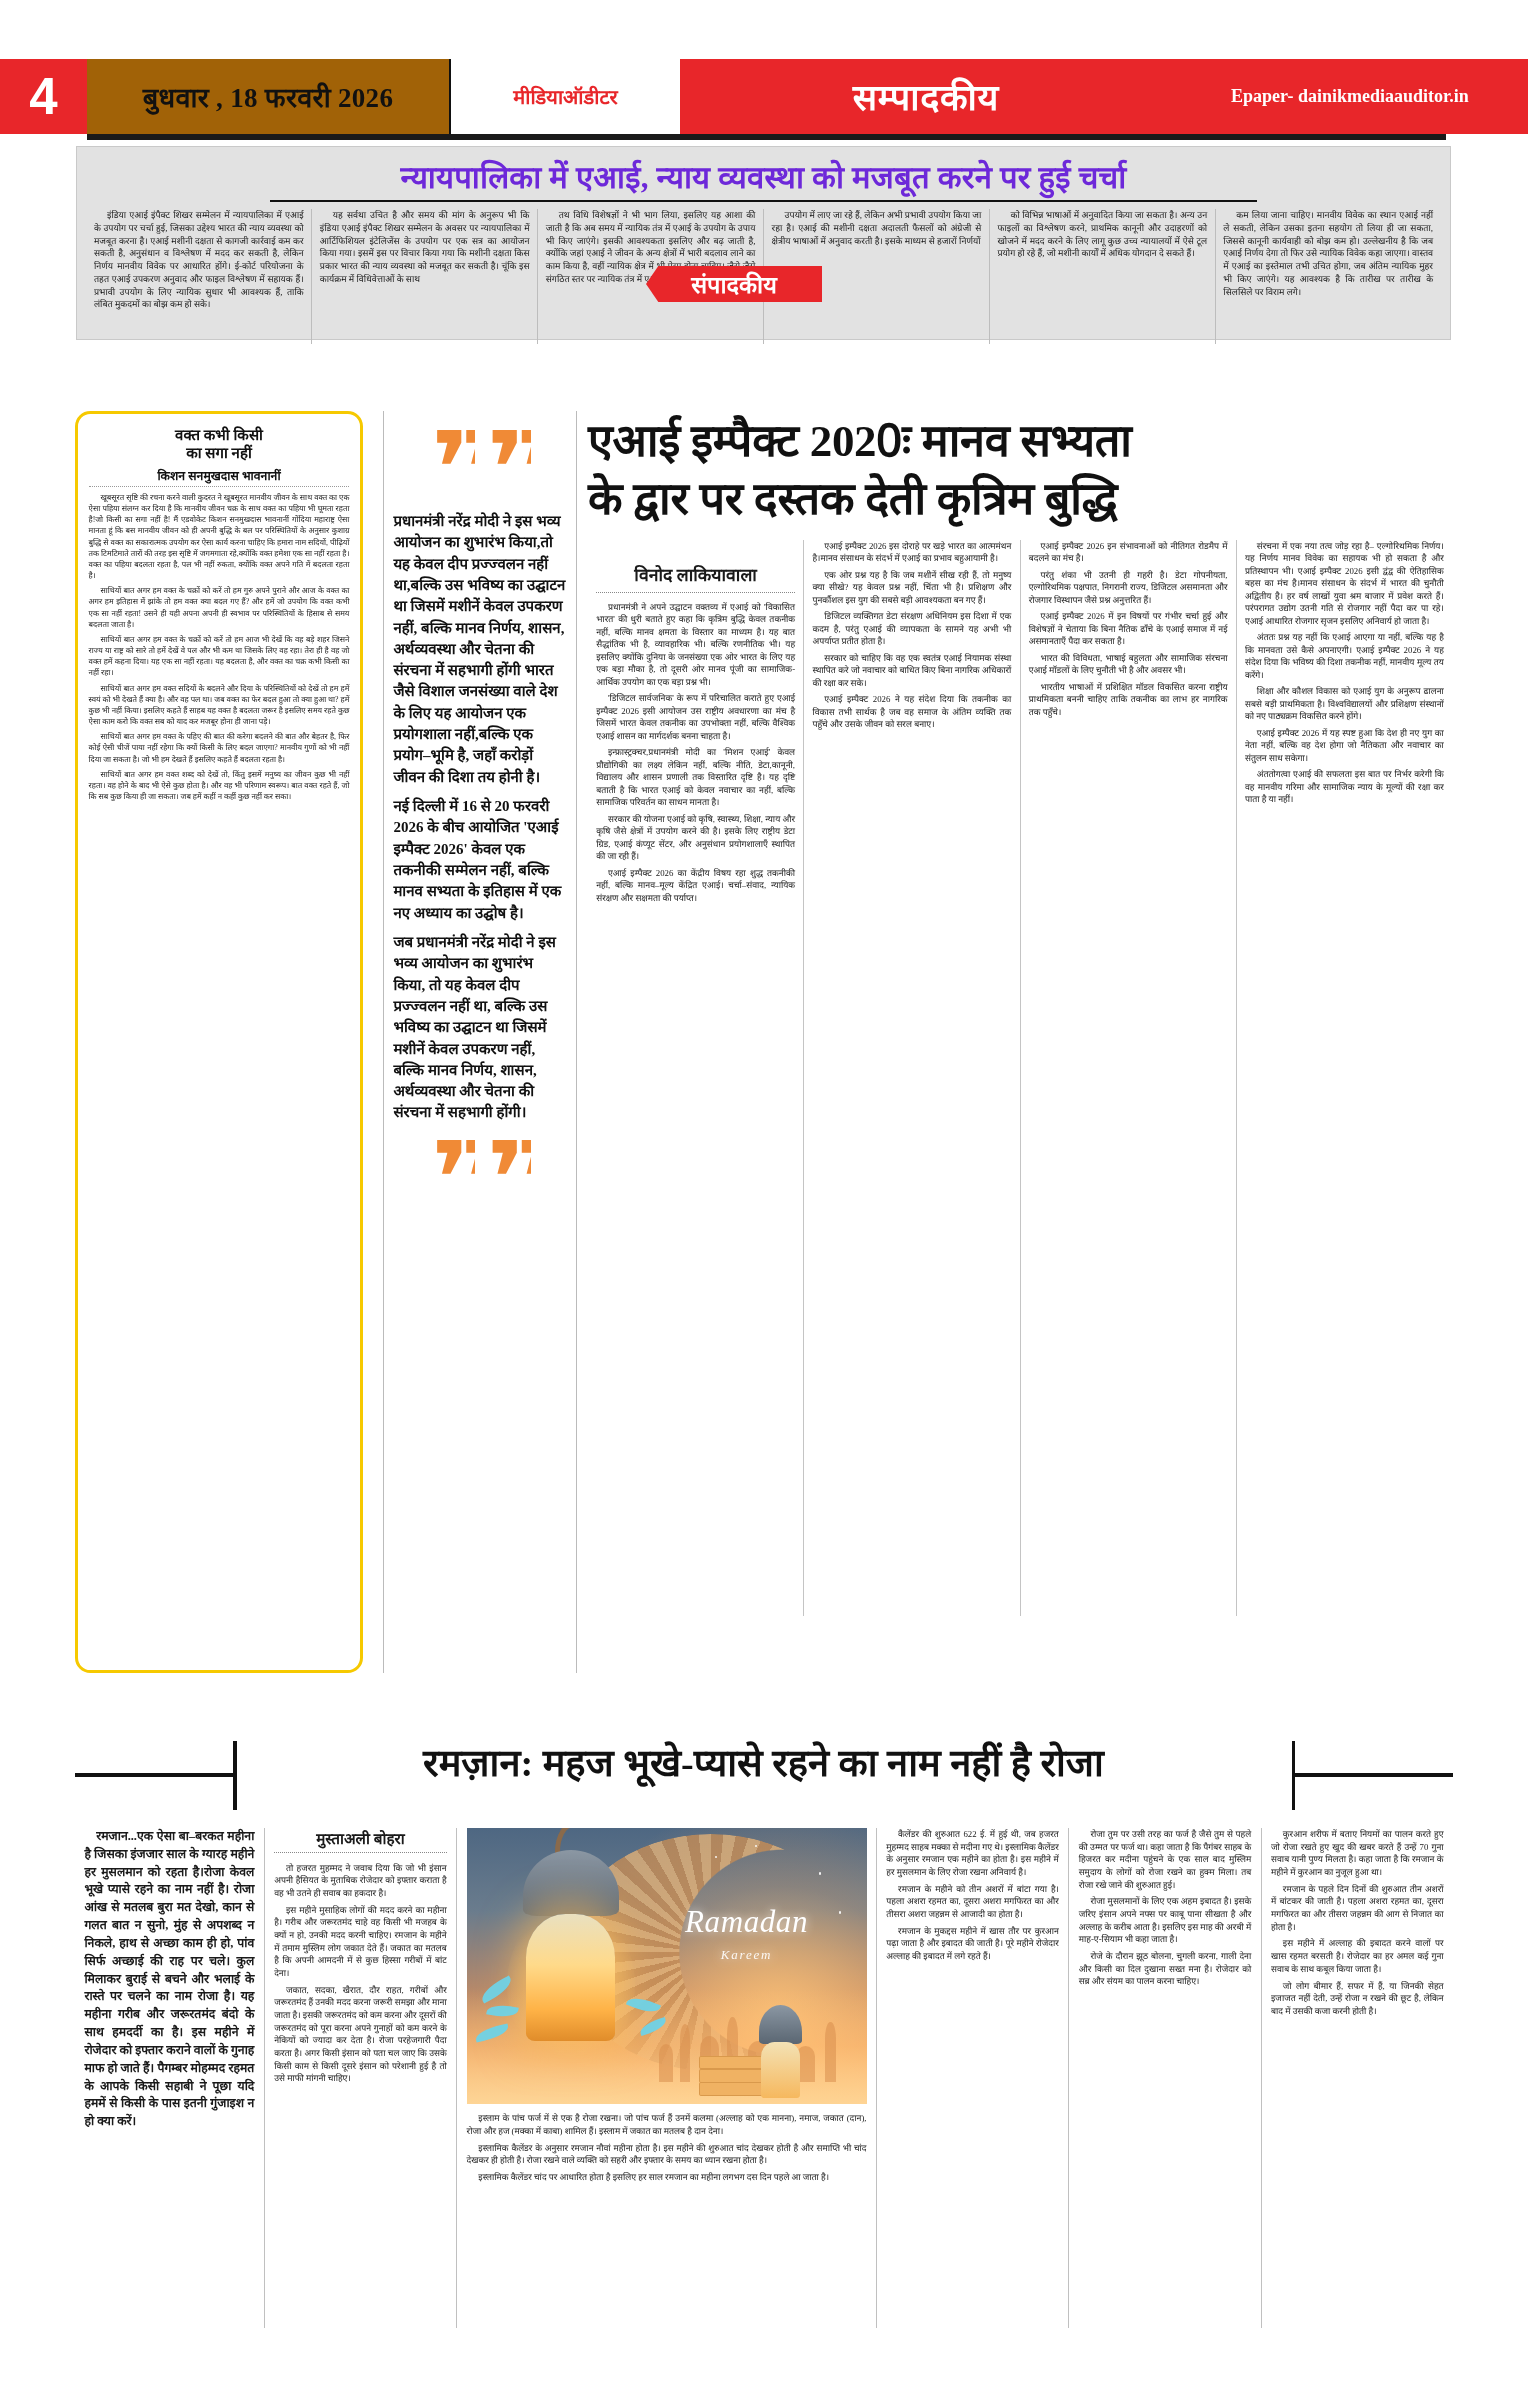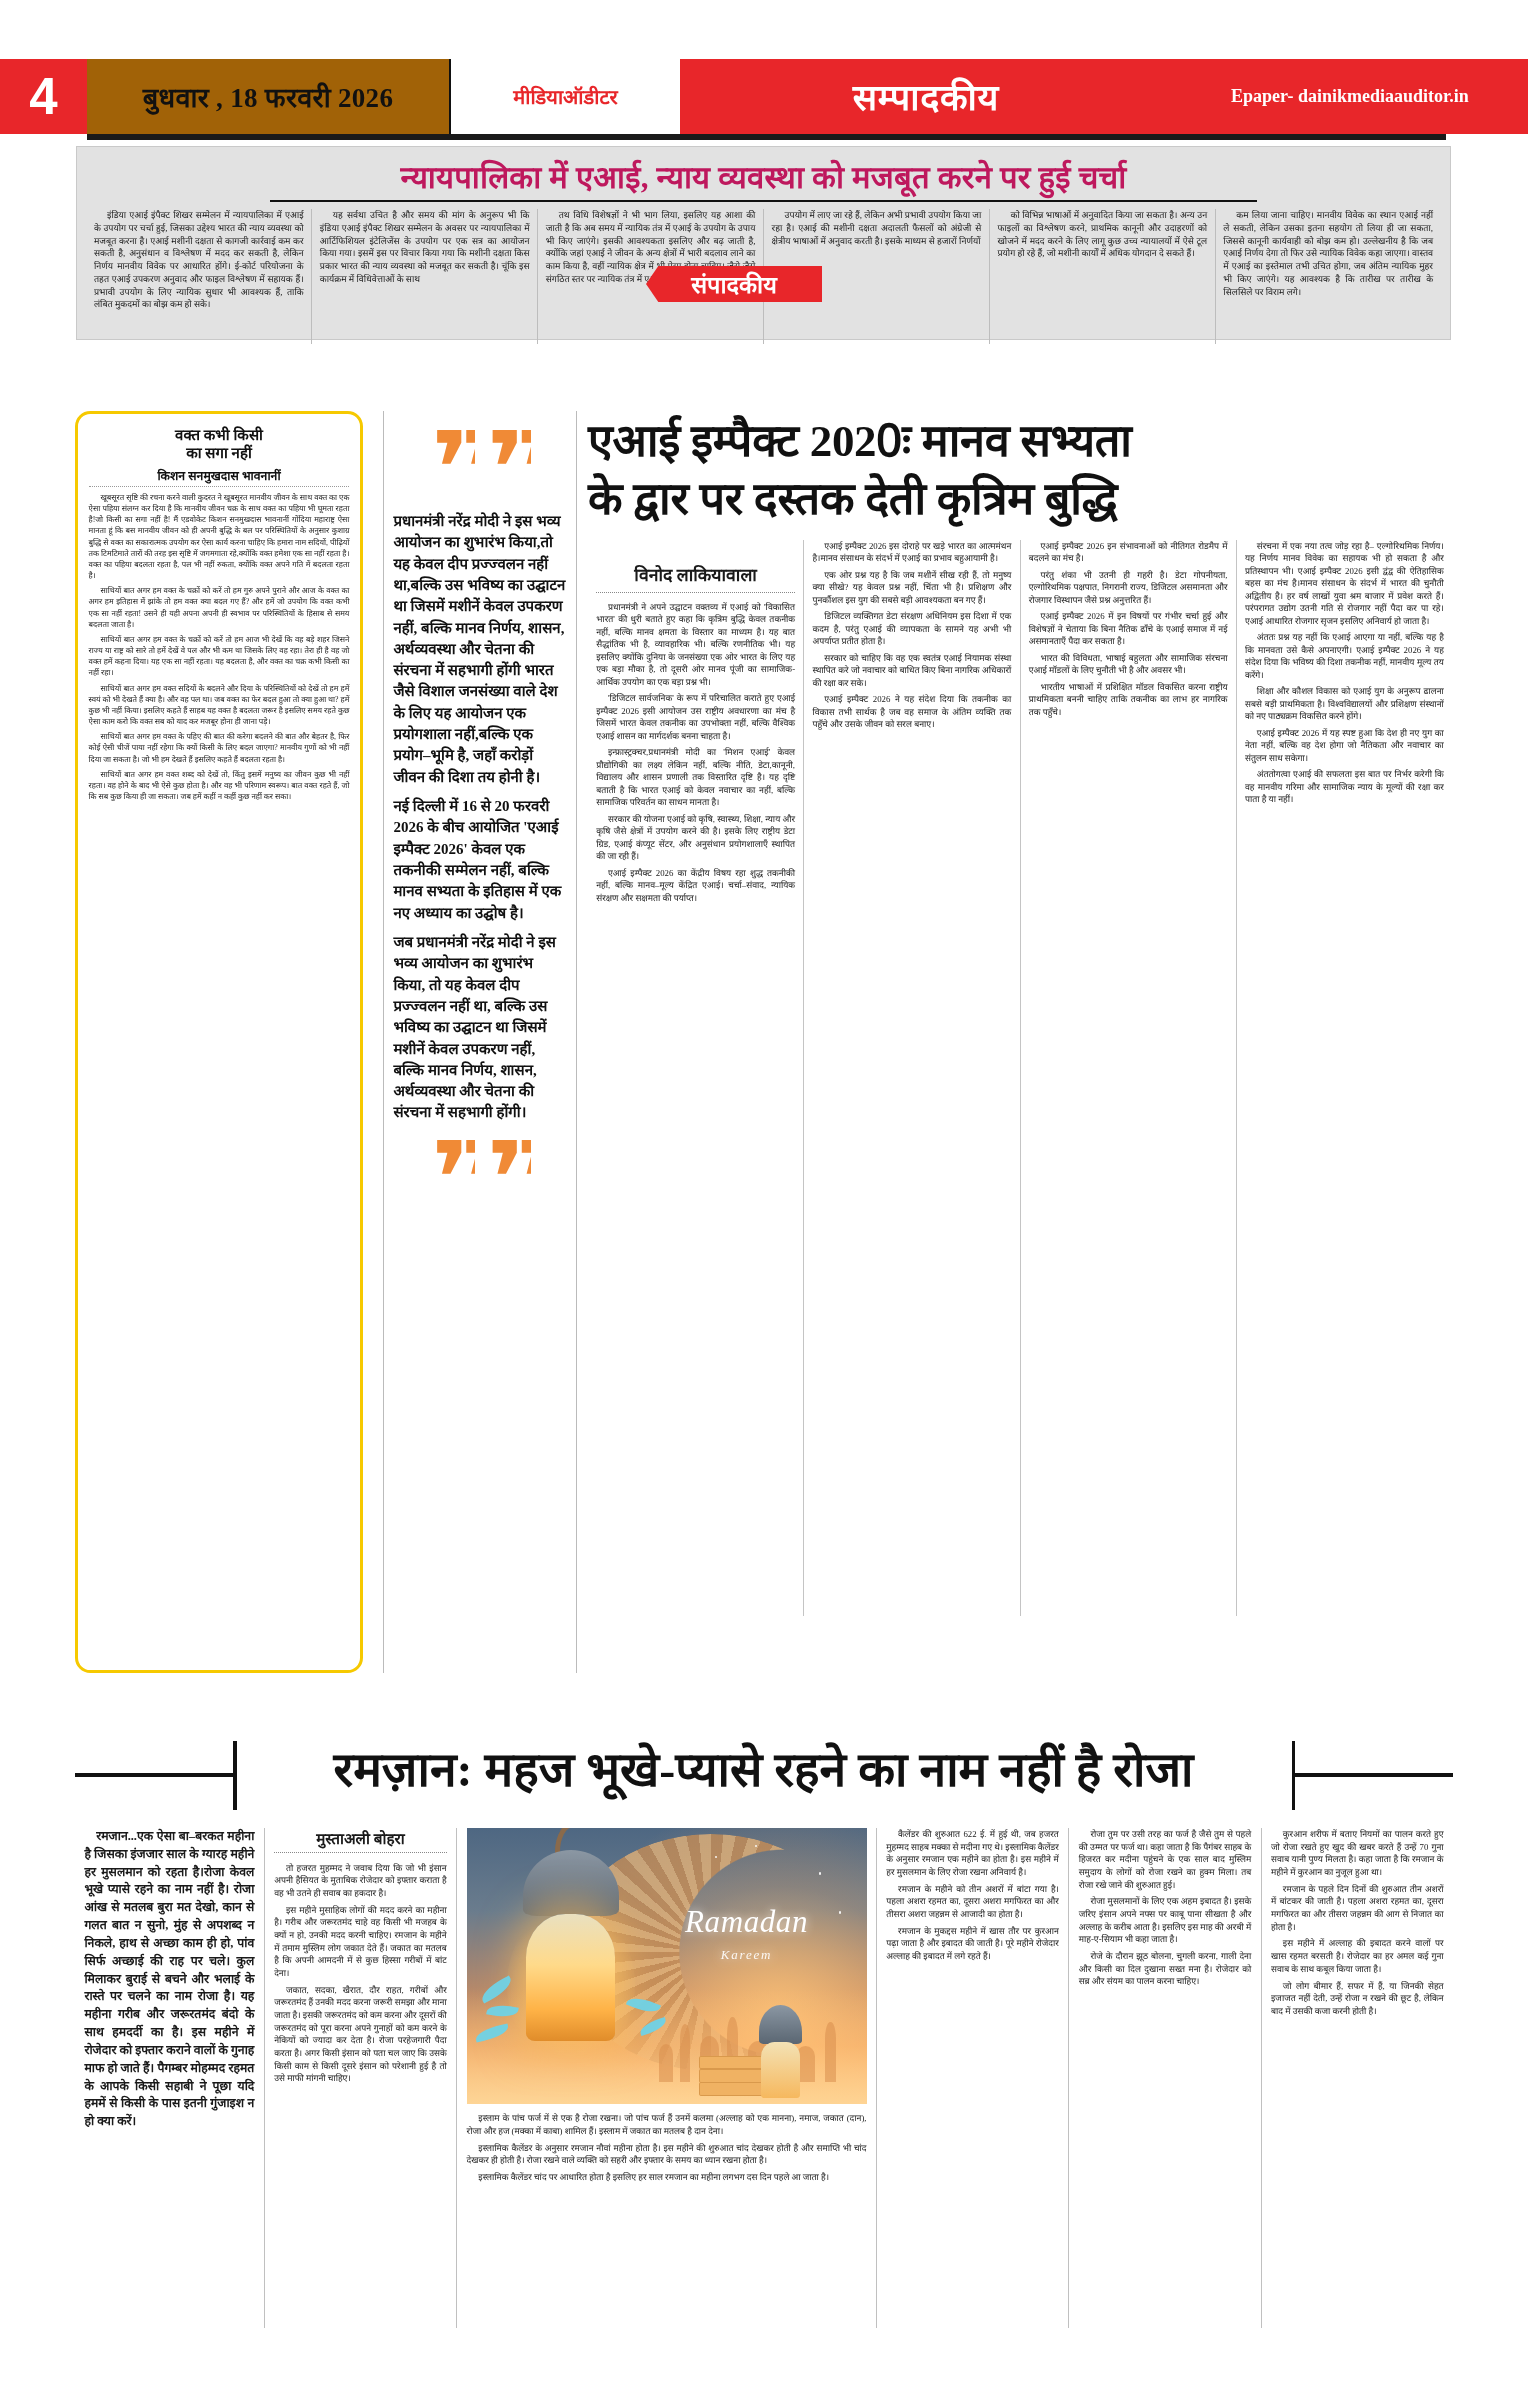--- a/index.html
+++ b/index.html
@@ -26,21 +26,21 @@
   .mh-section{flex:0 0 58%;display:flex;align-items:center;justify-content:center;color:#fff;
     font-weight:bold;font-size:36px;letter-spacing:0.6px;}
   .mh-epaper{flex:1;display:flex;align-items:center;justify-content:center;color:#fff;
     font-weight:bold;font-size:18px;white-space:nowrap;}
   .mh-underline{position:absolute;left:87px;top:134px;width:1359px;height:5.9px;background:#1a1a1a;}
 
   
   .topbox{position:absolute;left:76px;top:146px;width:1375px;height:194px;
      background:#e2e2e2;border:1.8px solid #c9c9c9;box-sizing:border-box;}
   .topbox .tb-head{padding:8.2px 0 3.5px;text-align:center;}
-  .tb-head h1{margin:0;font-size:31px;font-weight:bold;color:#be185d;letter-spacing:0.2px;text-align:center;}
+  .tb-head h1{margin:0;font-size:31px;font-weight:bold;color:#6d28d9;letter-spacing:0.2px;text-align:center;}
   .tb-rule{width:987px;height:2.4px;background:#111;margin:2.4px auto 0;}
   .tb-cols{display:flex;gap:0;padding:3.5px 9.4px 0;height:139px;box-sizing:border-box;}
   .tb-col{flex:1;padding:0 7.6px;font-size:9px;line-height:1.42;text-align:justify;
       color:#1a1a1a;position:relative;}
   .tb-col + .tb-col{border-left:0.6px solid #bdbdbd;}
   .tb-col p{margin:0 0 3.5px;text-indent:13px;}
 
   .stamp{position:absolute;left:646px;top:266px;width:176px;height:36px;background:#e8262a;
      color:#fff;display:flex;align-items:center;justify-content:center;font-weight:bold;font-size:23.5px;
      clip-path:polygon(0% 50%, 7% 0%, 100% 0%, 100% 100%, 7% 100%);}
@@ -77,21 +77,21 @@
   .ft-byline{font-size:17.6px;font-weight:bold;text-align:center;margin:23.5px 0 0;}
   .ft-bydots{border-bottom:1.2px dotted #888;margin:3.5px 0 8.2px;}
 
   
   .rz-rule-wrap{position:absolute;left:75px;top:1728px;width:1378px;height:71px;}
   .rz-line-left{position:absolute;left:0;top:45px;width:159px;height:4.1px;background:#111;}
   .rz-line-right{position:absolute;right:0;top:45px;width:159px;height:4.1px;background:#111;}
   .rz-tick-l{position:absolute;left:158px;top:13px;width:3.5px;height:69px;background:#111;}
   .rz-tick-r{position:absolute;right:158px;top:13px;width:3.5px;height:69px;background:#111;}
   .rz-title{position:absolute;left:176px;top:7px;width:1025px;text-align:center;
-      font-size:48px;font-weight:bold;color:#111;}
+      font-size:38px;font-weight:bold;color:#111;}
 
   .ramzan{position:absolute;left:75px;top:1828px;width:1378px;height:500px;display:flex;}
   .rz-col{flex:1;padding:0 9.4px;font-size:8.8px;line-height:1.44;text-align:justify;color:#1a1a1a;}
   .rz-col + .rz-col{border-left:0.6px solid #c0c0c0;}
   .rz-col p{margin:0 0 4.1px;text-indent:11.8px;}
   .rz-col.lead{font-size:12.3px;line-height:1.45;font-weight:bold;flex:0 0 170px;}
   .rz-col.mid{flex:0 0 400px;}
   .rz-author{font-size:15.3px;font-weight:bold;text-align:center;margin:0 0 1.2px;}
   .rz-authdots{border-bottom:1.2px dotted #888;margin:2.4px 0 8.2px;}
 

